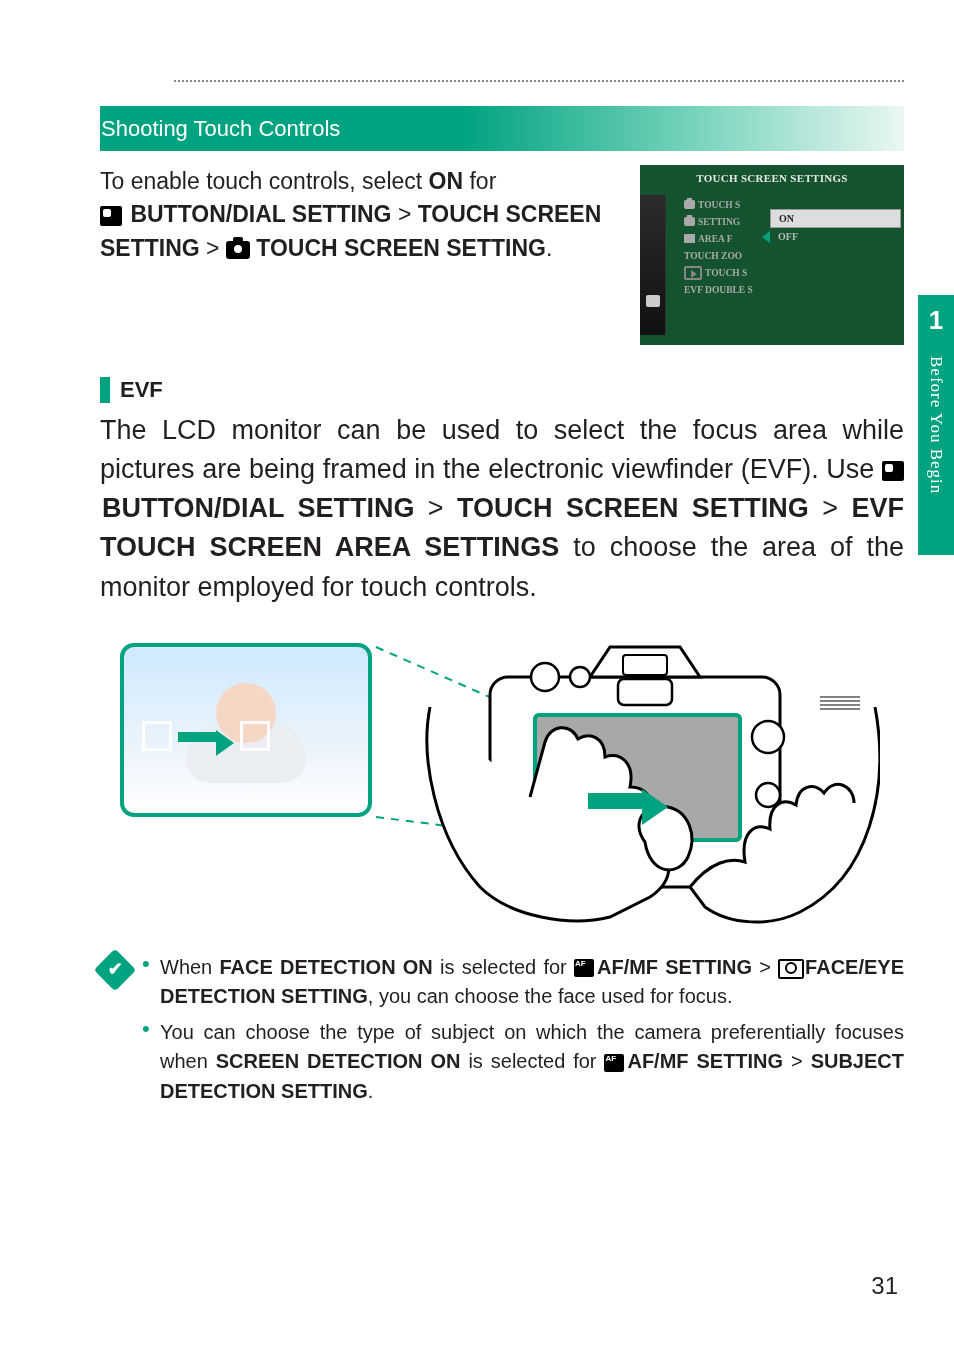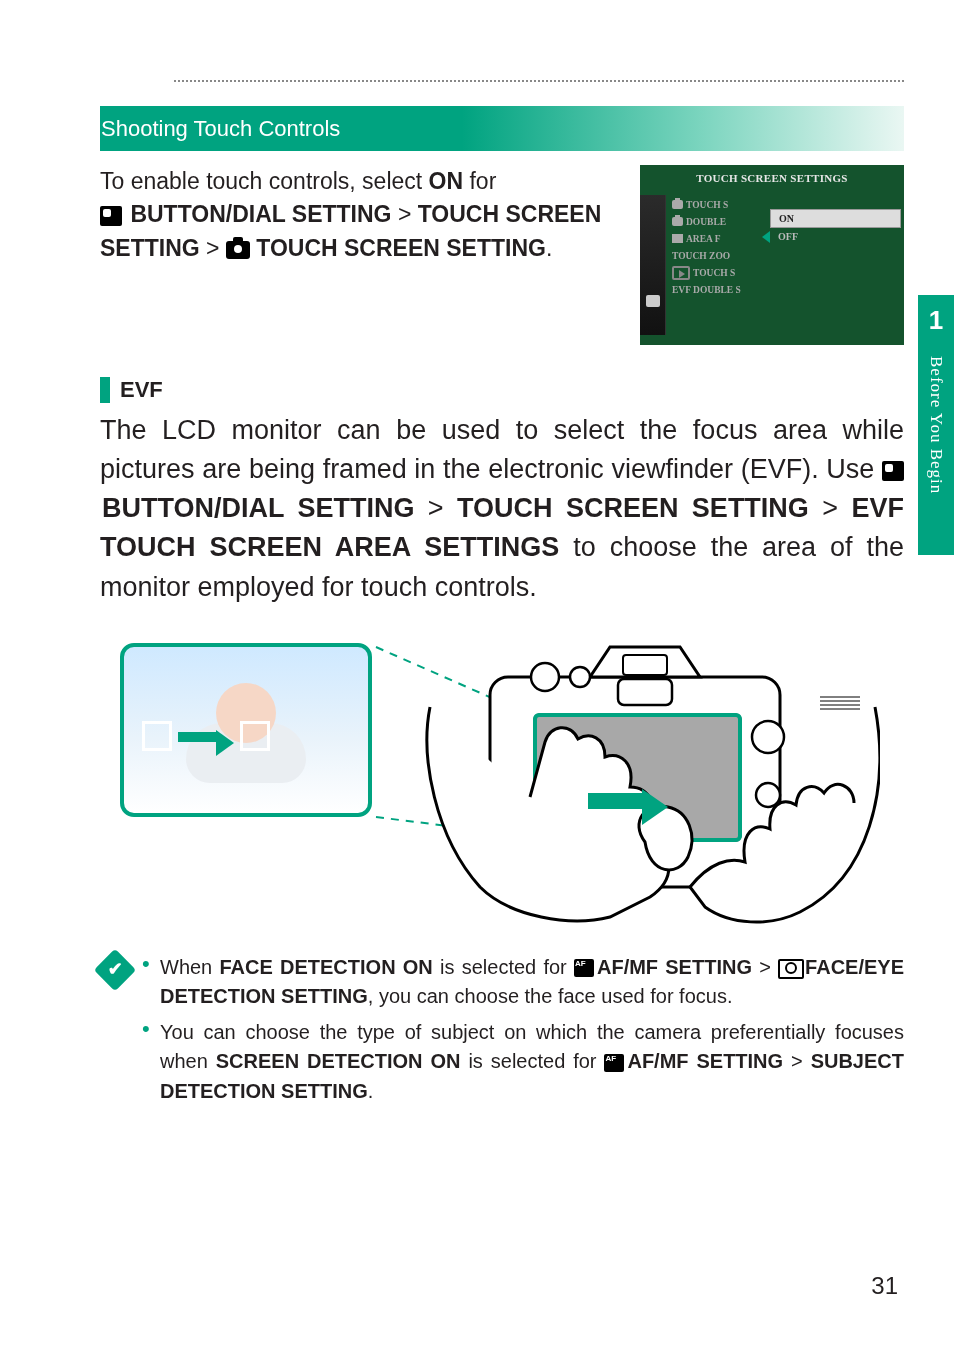--- a/index.html
+++ b/index.html
@@ -39,21 +39,21 @@
   .icon-face::after { content:""; position:absolute; left:7px; top:3px; width:8px; height:8px; border-radius:50%; border:2px solid #000; }
   .icon-play { width:18px; height:14px; border:2px solid #888; border-radius:2px; position:relative; display:inline-block; }
   .icon-play::after { content:""; position:absolute; left:5px; top:2px; border-left:6px solid #888; border-top:4px solid transparent; border-bottom:4px solid transparent; }
 
   
   .menu { width: 264px; height: 180px; background: #14532d; border-radius: 0; position: relative; overflow: hidden; flex: 0 0 auto; font-family: Liberation Serif, serif; }
   .menu-title { color: #e6e6e6; font-size: 11px; font-weight: 700; text-align: center; padding: 7px 0 10px; letter-spacing: .3px; }
   .menu-sidebar { position:absolute; left:0; top:30px; bottom:10px; width:26px; background: linear-gradient(#2b2b2b,#111); border-right:1px solid #333; }
   .menu-sidebar span { display:block; margin:100px auto 0; width:14px; height:12px; background:#ccc; border-radius:2px; }
   .menu-body { position:absolute; left:26px; right:0; top:30px; bottom:10px; }
-  .menu-left { position:absolute; left:0; top:0; width:100px; }
+  .menu-left { position:absolute; left:12px; top:0; width:100px; }
   .menu-left .mi { height:17px; color:#aaa; font-size:9.5px; font-weight:700; padding:2px 4px 0 6px; white-space:nowrap; overflow:hidden; display:flex; align-items:center; gap:3px; }
   .menu-left .camicon { width:11px; height:9px; background:#aaa; border-radius:2px; position:relative; flex:0 0 auto; }
   .menu-left .camicon::before { content:""; position:absolute; left:3px; top:-2px; width:5px; height:2px; background:#aaa; }
   .menu-right { position:absolute; left:104px; right:3px; top:14px; }
   .menu-right .opt { height:19px; color:#bcbcbc; font-size:10px; font-weight:700; padding:3px 8px 0; }
   .menu-right .opt.sel { background:#dddddd; color:#222; border:1px solid #999; }
   .menu-arrow { position:absolute; left:96px; top:36px; width:0; height:0; border-right:8px solid #00a380; border-top:6px solid transparent; border-bottom:6px solid transparent; }
 
   
   .sub { display:flex; align-items:center; margin-top: 32px; }
@@ -119,21 +119,21 @@
           <span></span>
         </div>
       <div class="menu-body">
         <div class="menu-left">
           <div class="mi">
               <span class="camicon"></span>
               <span>TOUCH S</span>
             </div>
           <div class="mi">
               <span class="camicon"></span>
-              <span>DOUBLE</span>
+              <span>SETTING</span>
             </div>
           <div class="mi">
               <span style="width:11px;height:9px;background:#aaa;flex:0 0 auto;"></span>
               <span>AREA F</span>
             </div>
           <div class="mi">
               <span>TOUCH ZOO</span>
             </div>
           <div class="mi">
               <span class="icon-play"></span>

